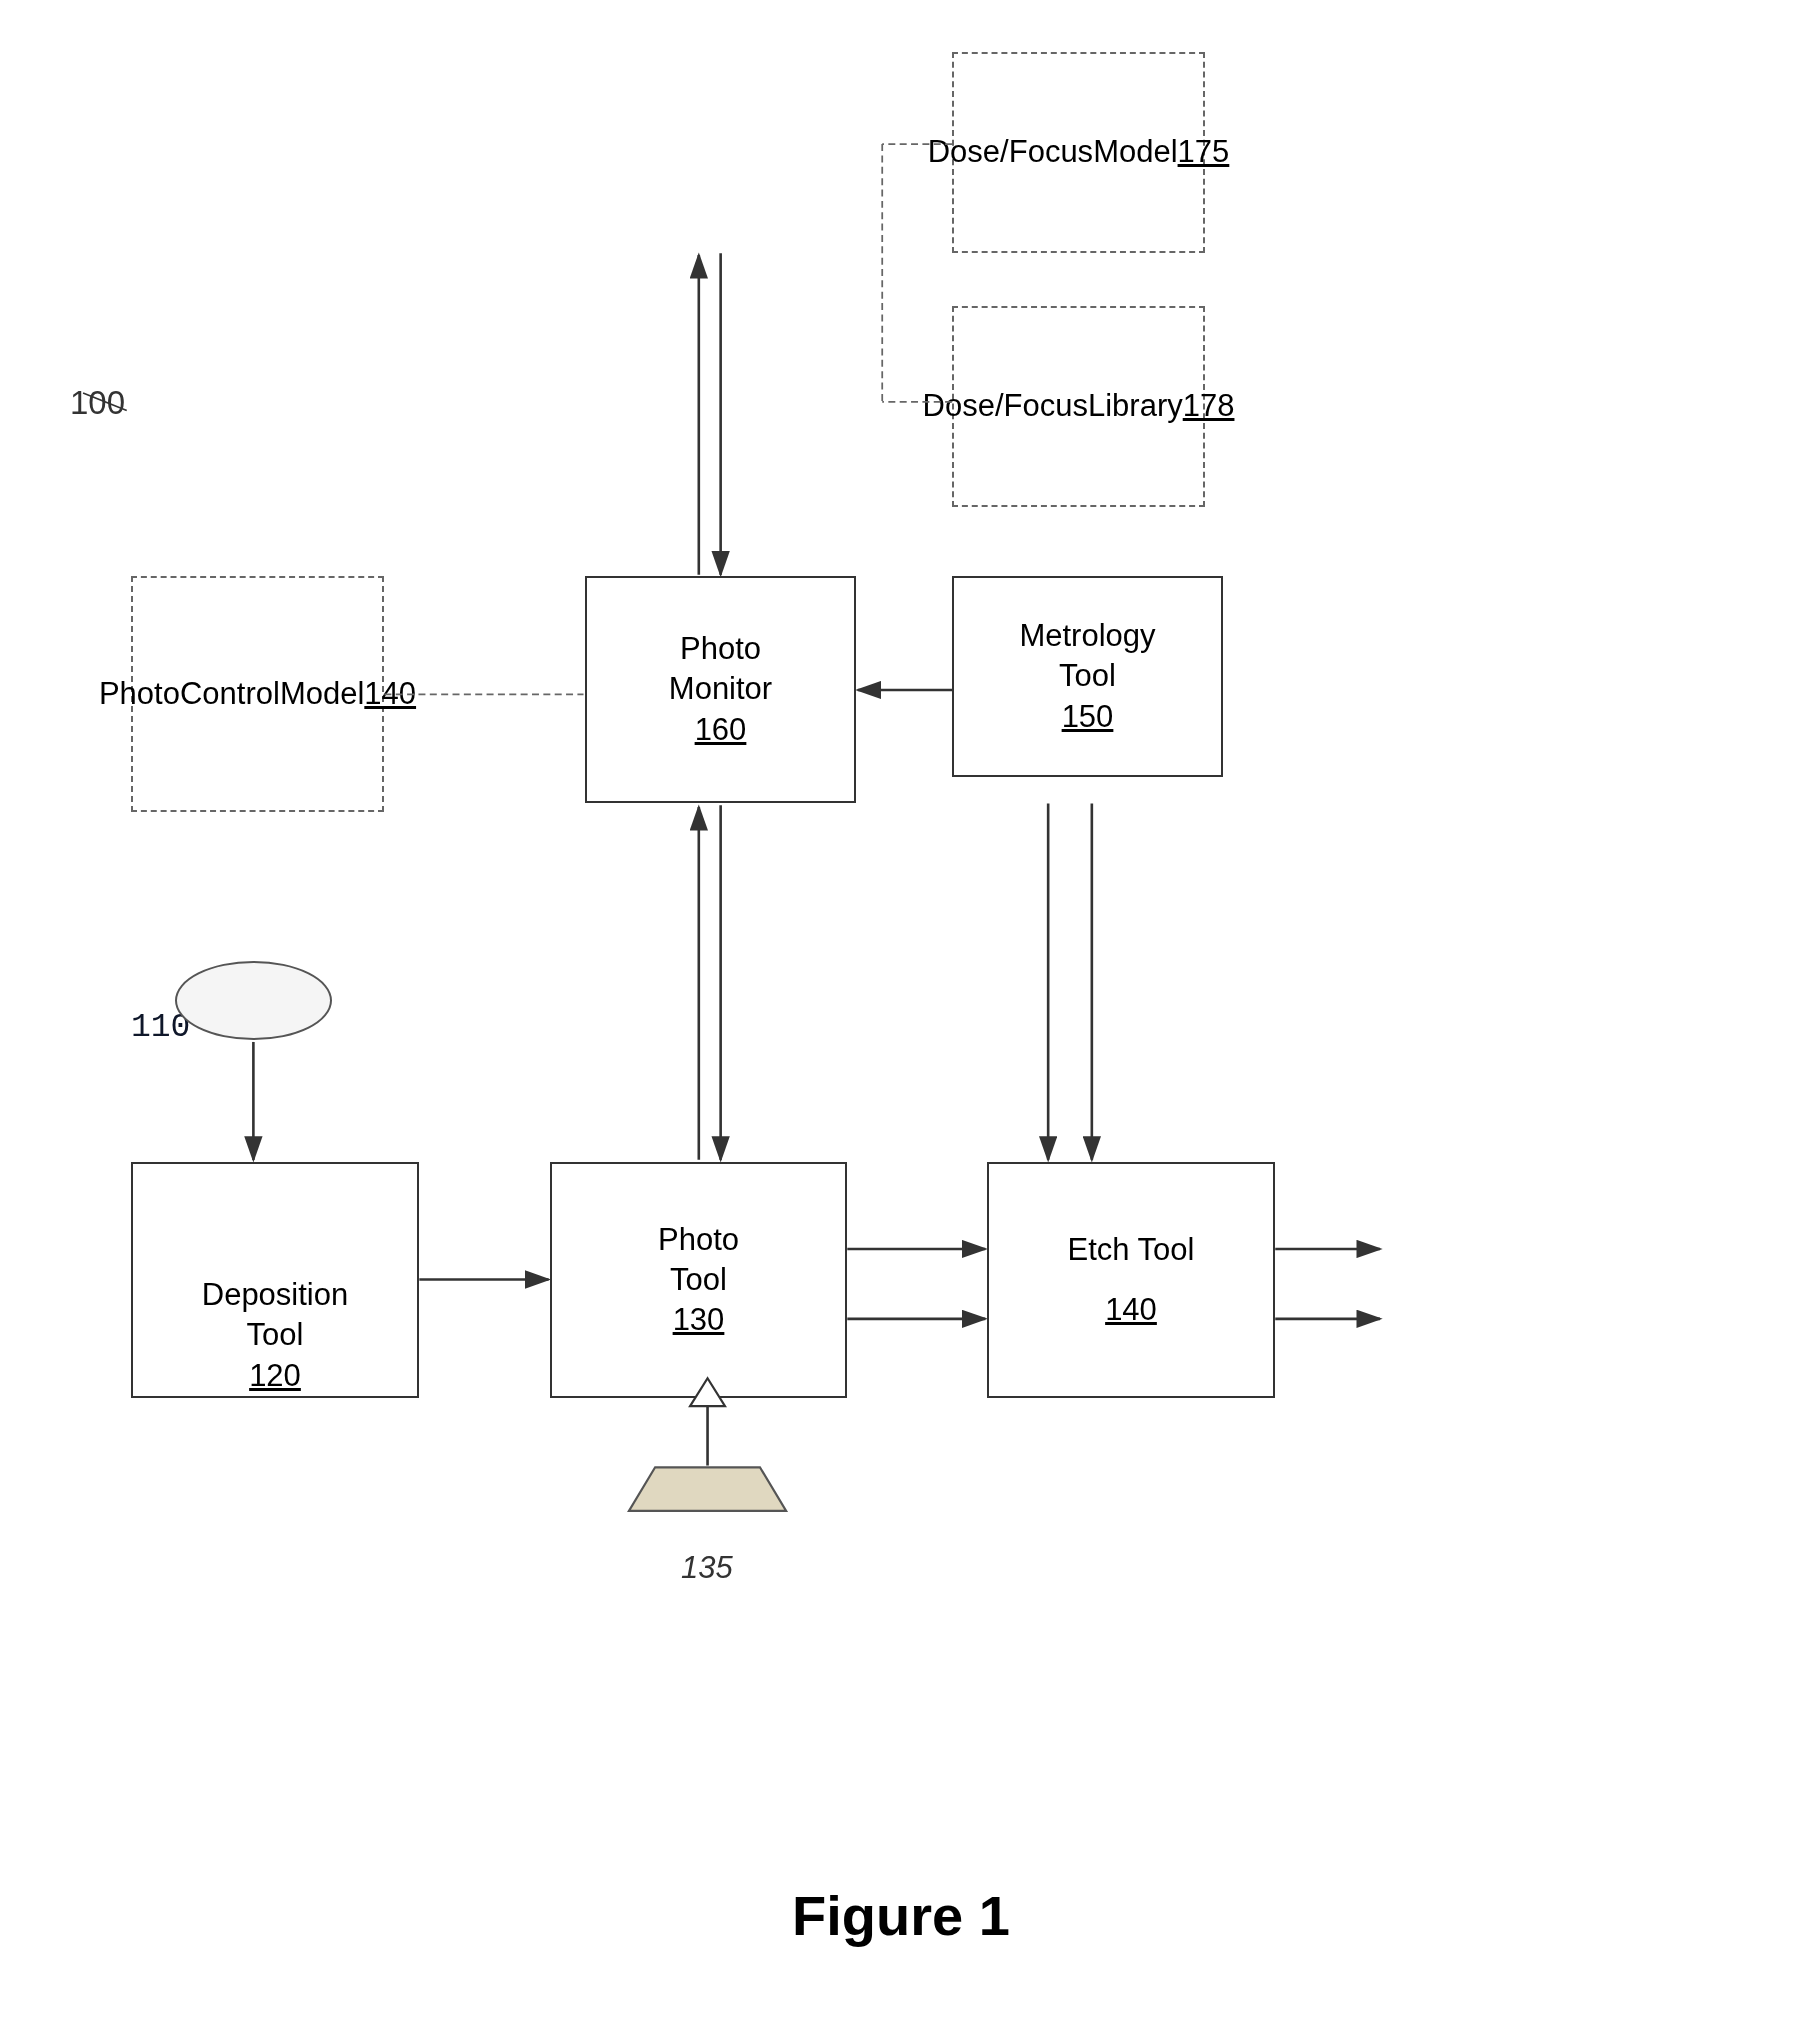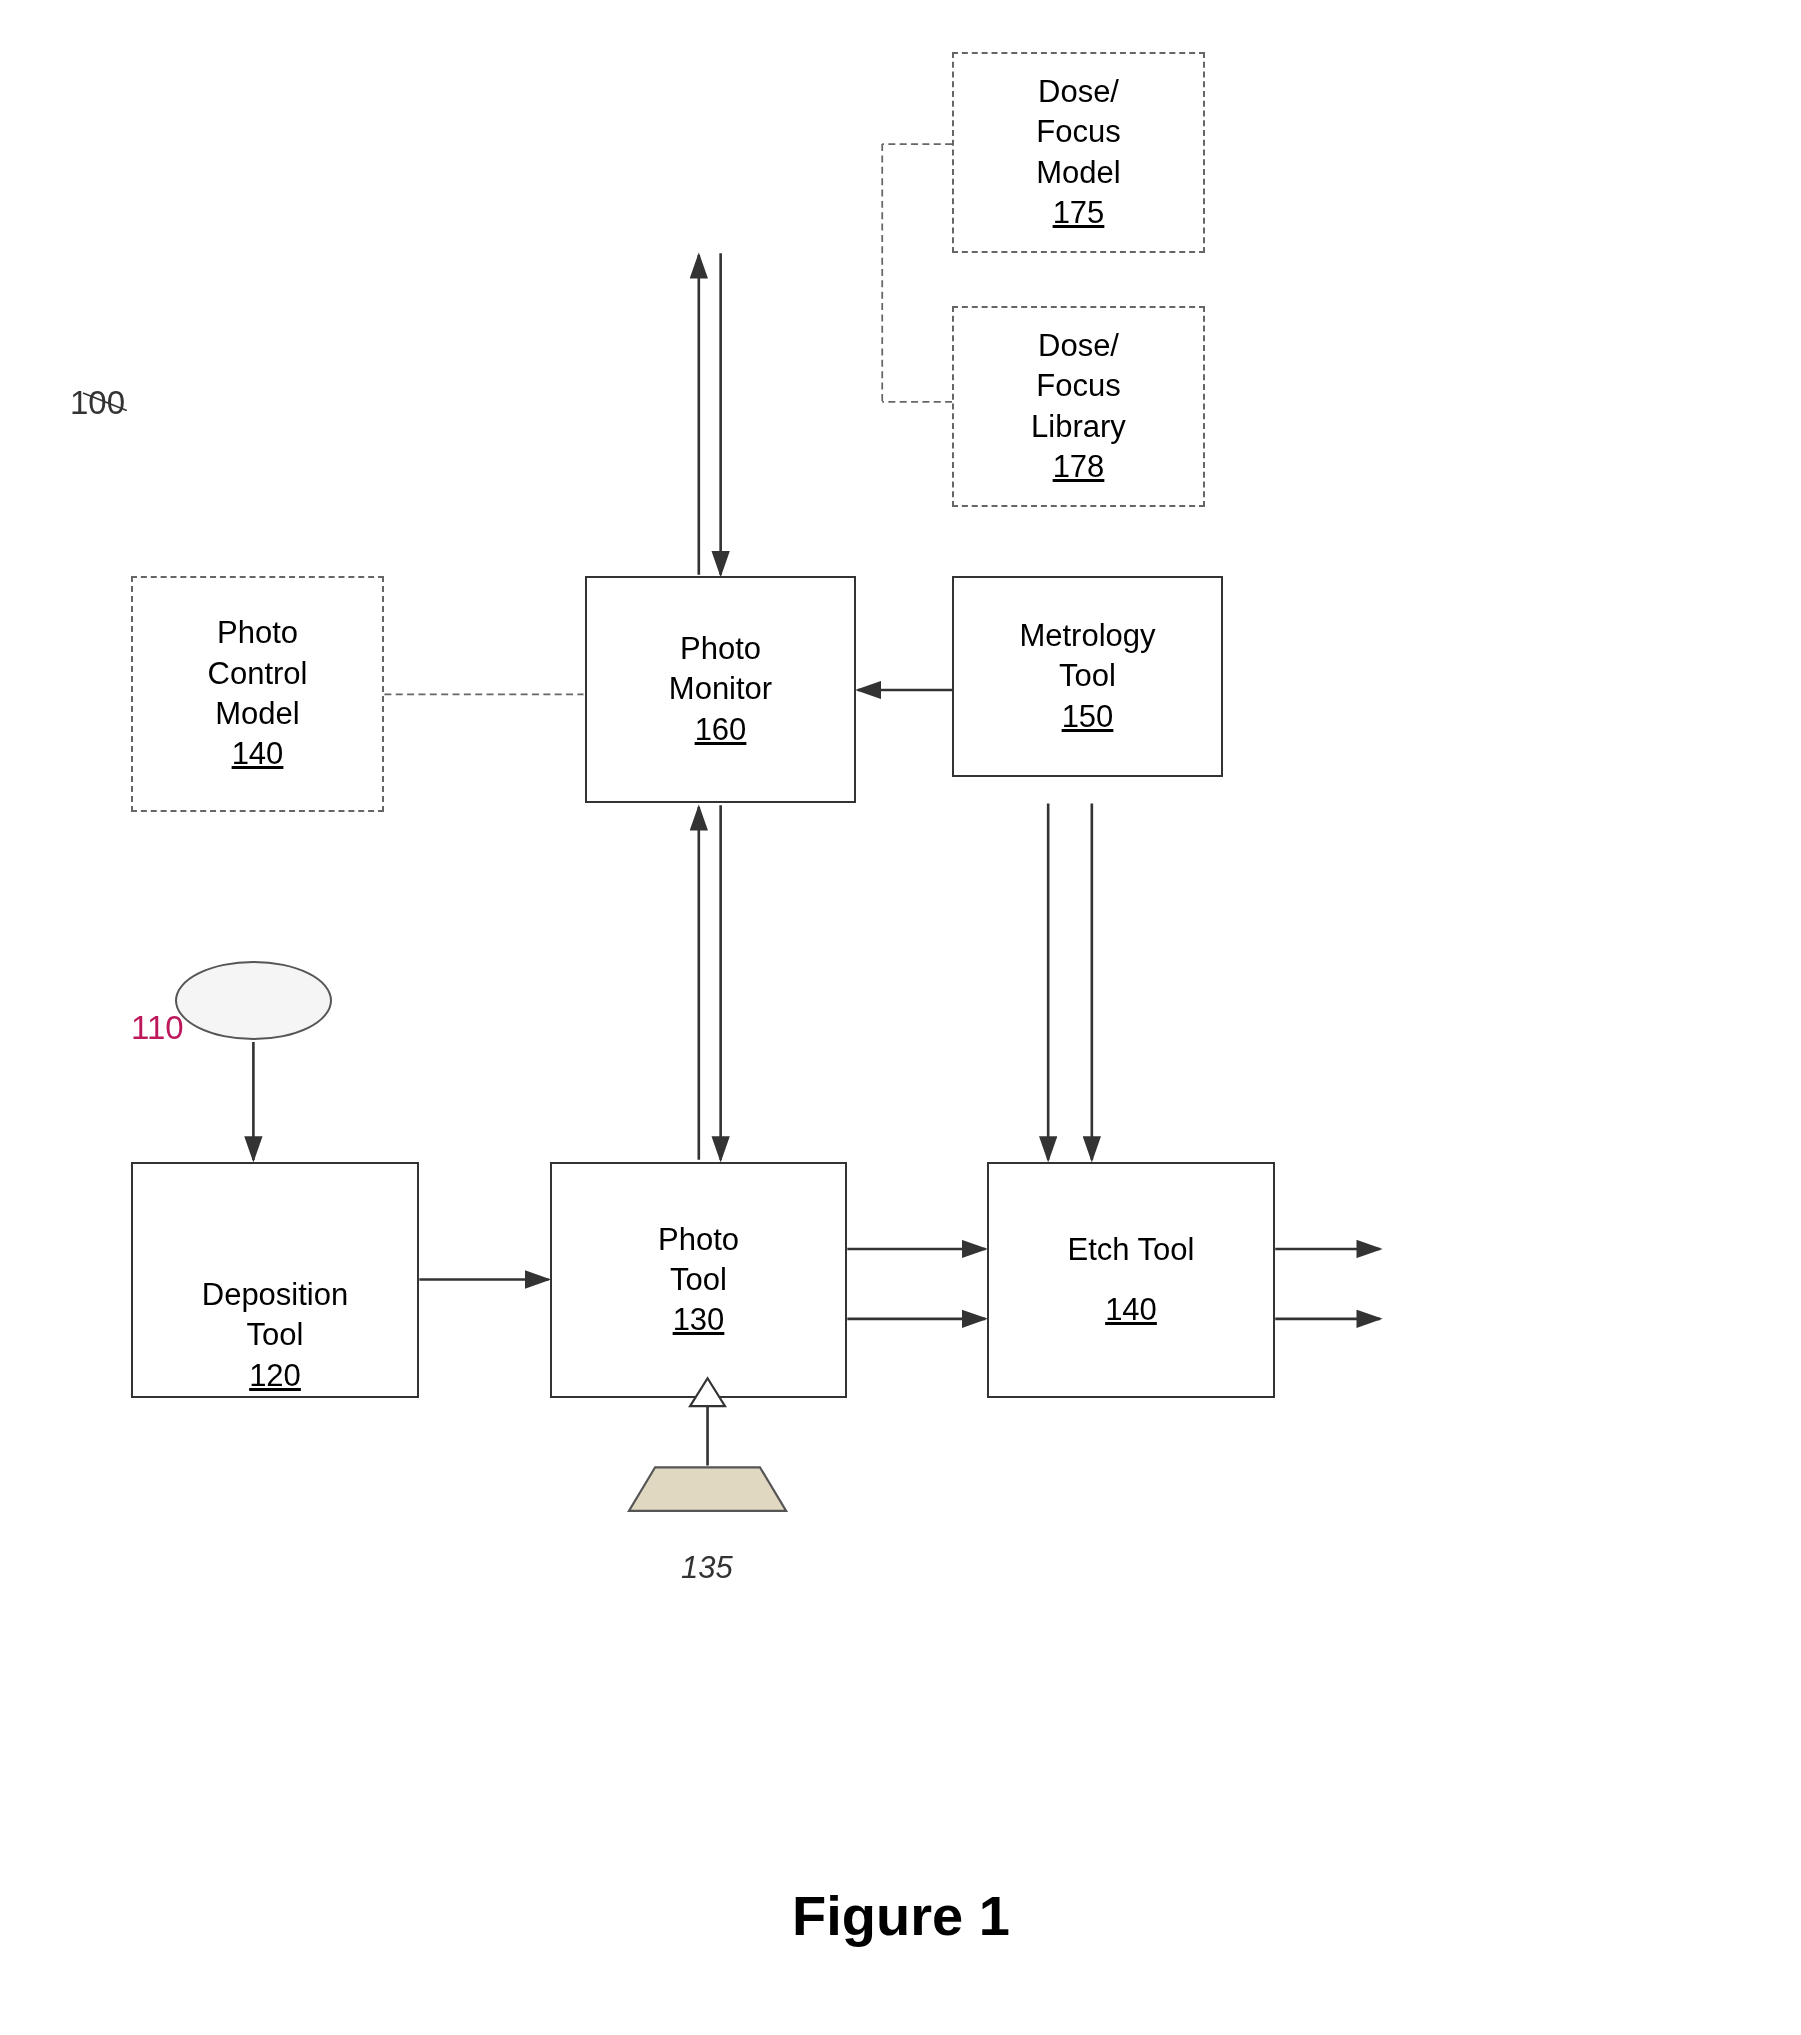--- a/index.html
+++ b/index.html
@@ -31,21 +31,21 @@
       text-align: center;
       font-size: 31px;
       line-height: 1.3;
     }
 
     .box-dashed {
       position: absolute;
       border: 2.6px dashed #666;
       background: #fff;
       display: flex;
-      flex-direction: column;
+      flex-direction: row;
       align-items: center;
       justify-content: center;
       text-align: center;
       font-size: 31px;
       line-height: 1.3;
     }
 
     .box-label {
       display: block;
       font-size: 31px;
@@ -72,21 +72,22 @@
     .label-100 {
       position: absolute;
       font-size: 33px;
       color: #333;
       margin-top: 8px;
     }
 
     .label-110 {
       position: absolute;
       font-size: 33px;
-      color: #be185d;
+      color: #0f172a;
+      font-family: Liberation Mono, monospace;
     }
 
     .label-135 {
       position: absolute;
       font-size: 31px;
       color: #333;
       font-style: italic;
     }
 
     .figure-caption {

